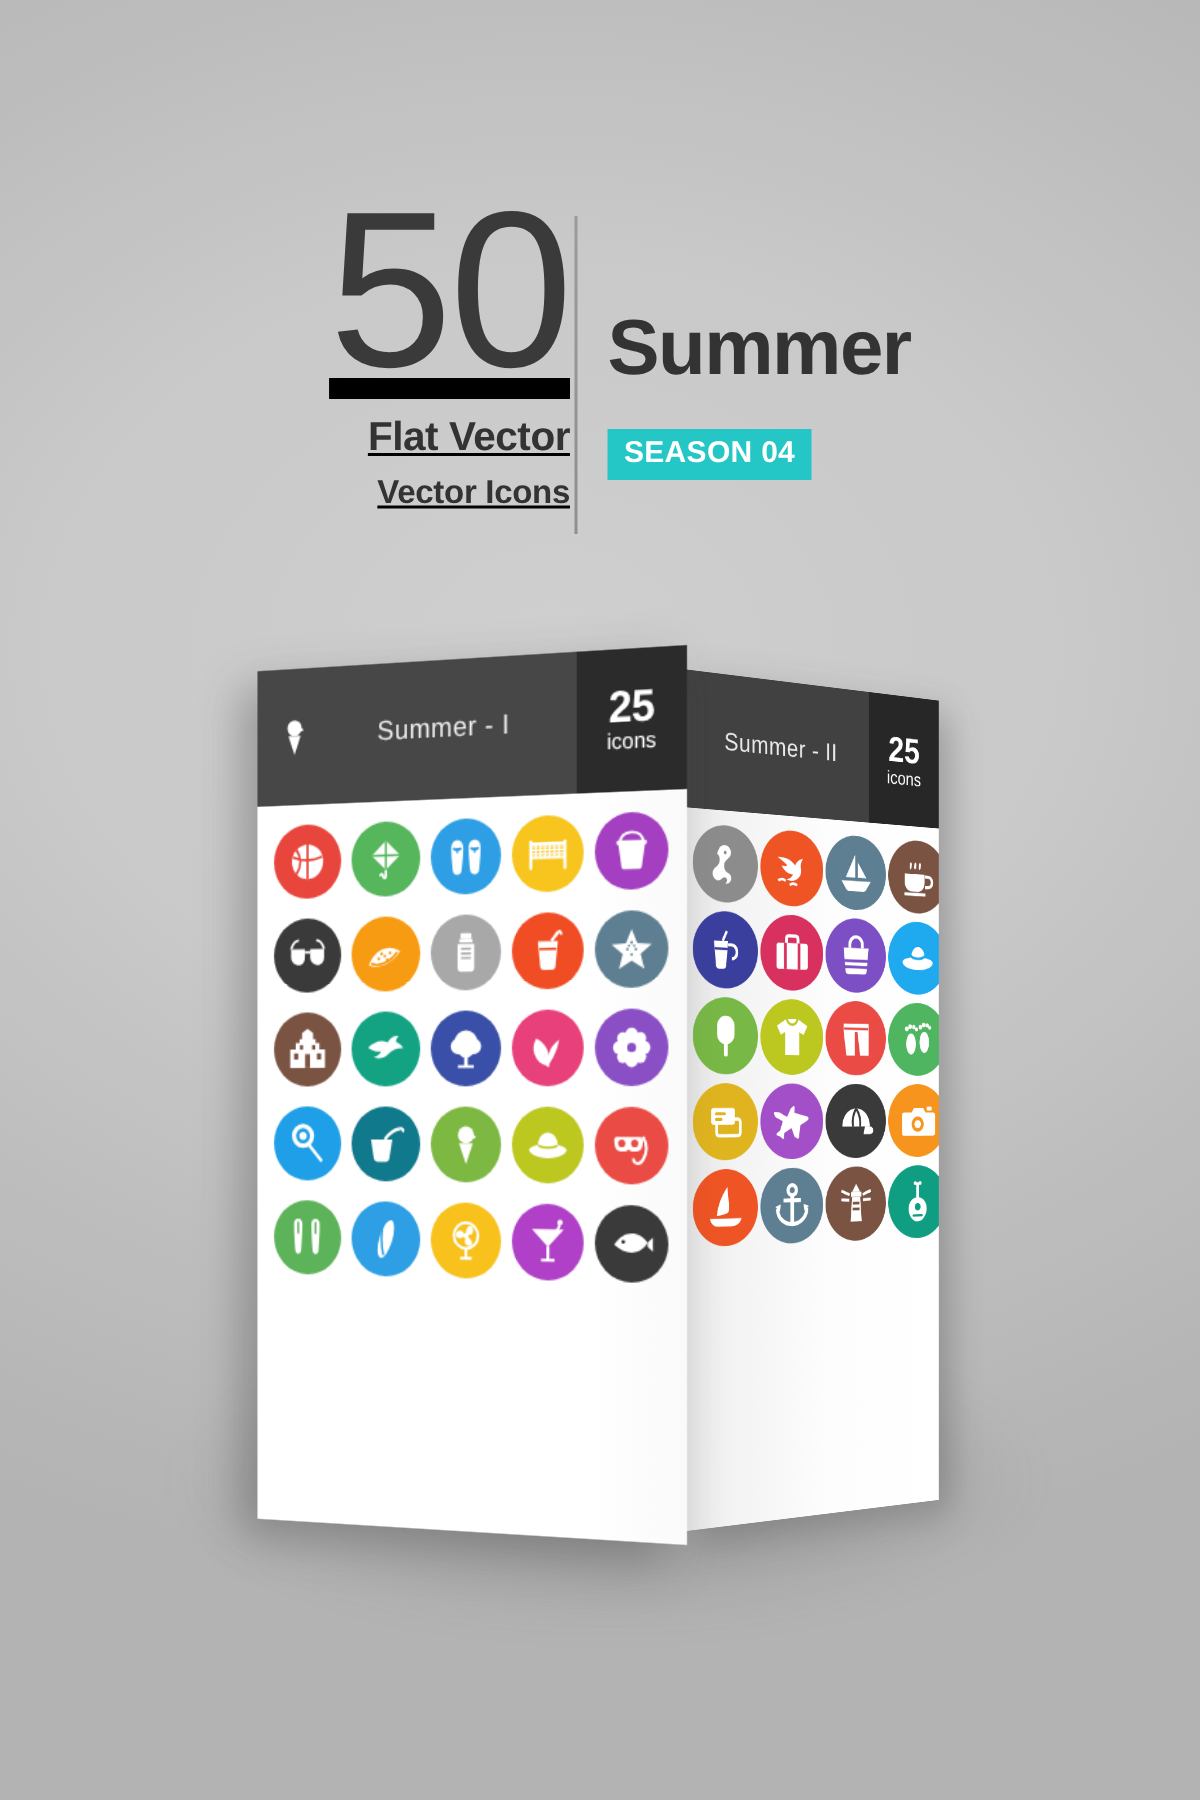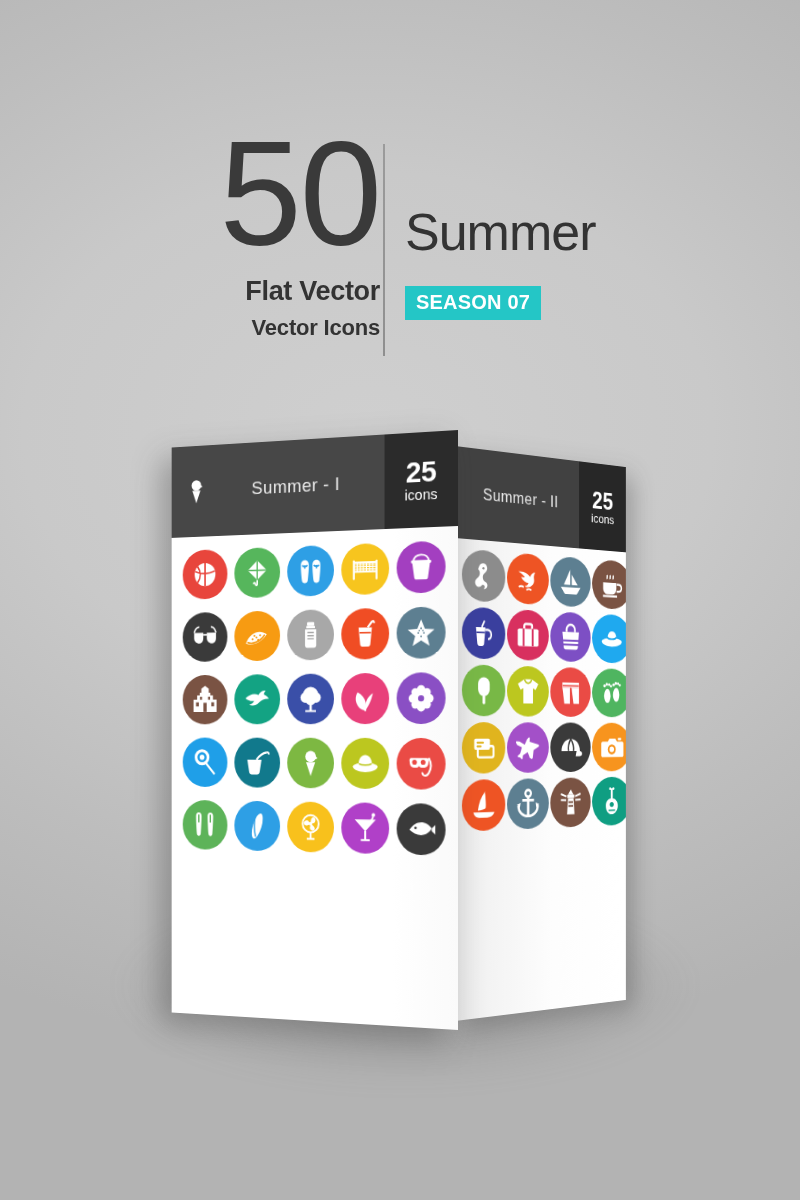--- a/index.html
+++ b/index.html
@@ -12,40 +12,40 @@
     background:
       radial-gradient(ellipse 820px 620px at 46% 36%, #cfcfcf 0%, #c9c9c9 42%, #bdbdbd 72%, #b3b3b3 100%);
     overflow:hidden;
   }
 
   
   #header{
     position:absolute; left:0; top:130px; width:800px; height:240px;
   }
   .hdr-left{
-    position:absolute; left:150px; top:0; width:230px; text-align:right;
+    position:absolute; left:150px; top:0; width:230px; text-align:right;text-decoration:underline;
   }
   .big-num{
     font-size:148px; line-height:128px; font-weight:300;
     color:#3a3a3a; letter-spacing:-2px;
     font-family:"Liberation Sans", sans-serif;
   }
   .sub1{
     margin-top:18px; font-size:27px; font-weight:bold; color:#333; letter-spacing:-0.3px;
   }
   .sub2{
     margin-top:8px; font-size:22px; font-weight:bold; color:#333; letter-spacing:-0.2px;
   }
   .vrule{
     position:absolute; left:383px; top:14px; width:2px; height:212px;
     background:linear-gradient(to bottom,#9b9b9b,#8f8f8f);
   }
   .hdr-right{ position:absolute; left:405px; top:72px; }
   .title{
-    font-size:52px; font-weight:normal; color:#333; letter-spacing:-1px;
+    font-size:52px; font-weight:bold; color:#333; letter-spacing:-1px;
   }
   .season{
     display:inline-block; margin-top:24px; padding:5px 11px 6px 11px;
     background:#24c6c6; color:#fff; font-size:20px; font-weight:bold;
     letter-spacing:0.2px;
   }
 
   
   #mockup{ position:absolute; left:0; top:0; width:800px; height:1200px; }
 
@@ -128,21 +128,21 @@
 
   <div id="header">
     <div class="hdr-left">
       <div class="big-num">50</div>
       <div class="sub1">Flat Vector</div>
       <div class="sub2">Vector Icons</div>
     </div>
     <div class="vrule"></div>
     <div class="hdr-right">
       <div class="title">Summer</div>
-      <div class="season">SEASON 07</div>
+      <div class="season">SEASON 04</div>
     </div>
   </div>
 
   <div id="mockup">
     <div class="ground-shadow"></div>
 
     <div class="panel-right">
       <div class="pr-head">
         <div class="name">Summer - II</div>
         <div class="cnt">

